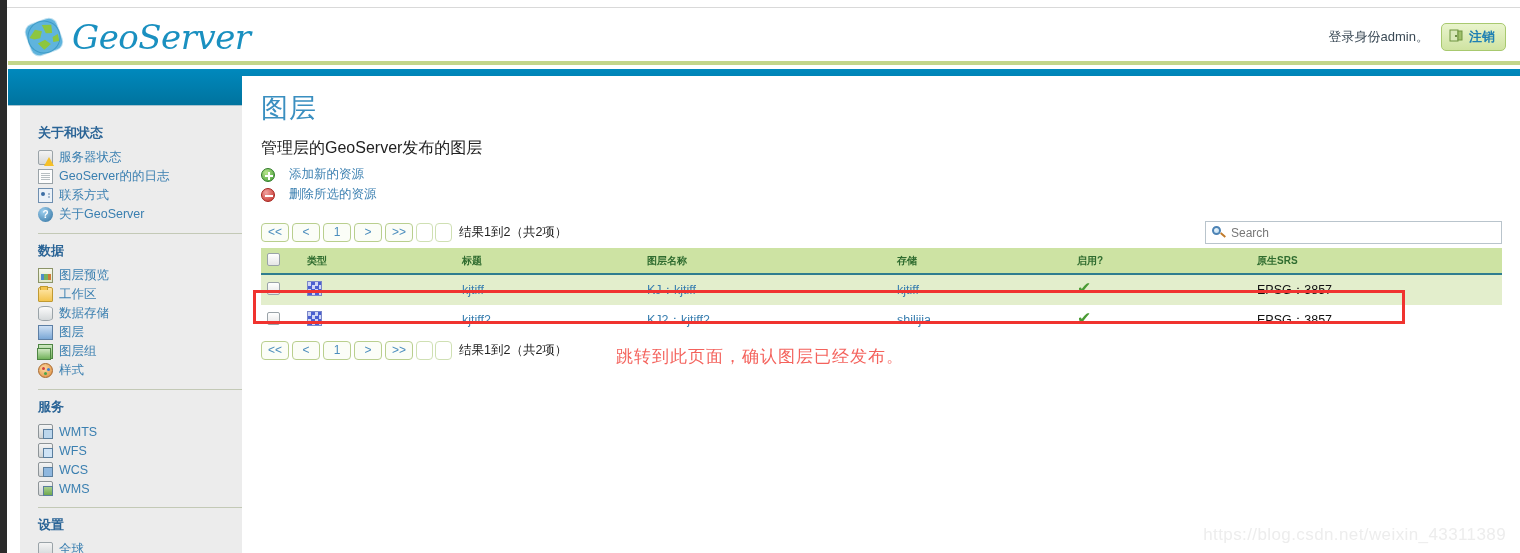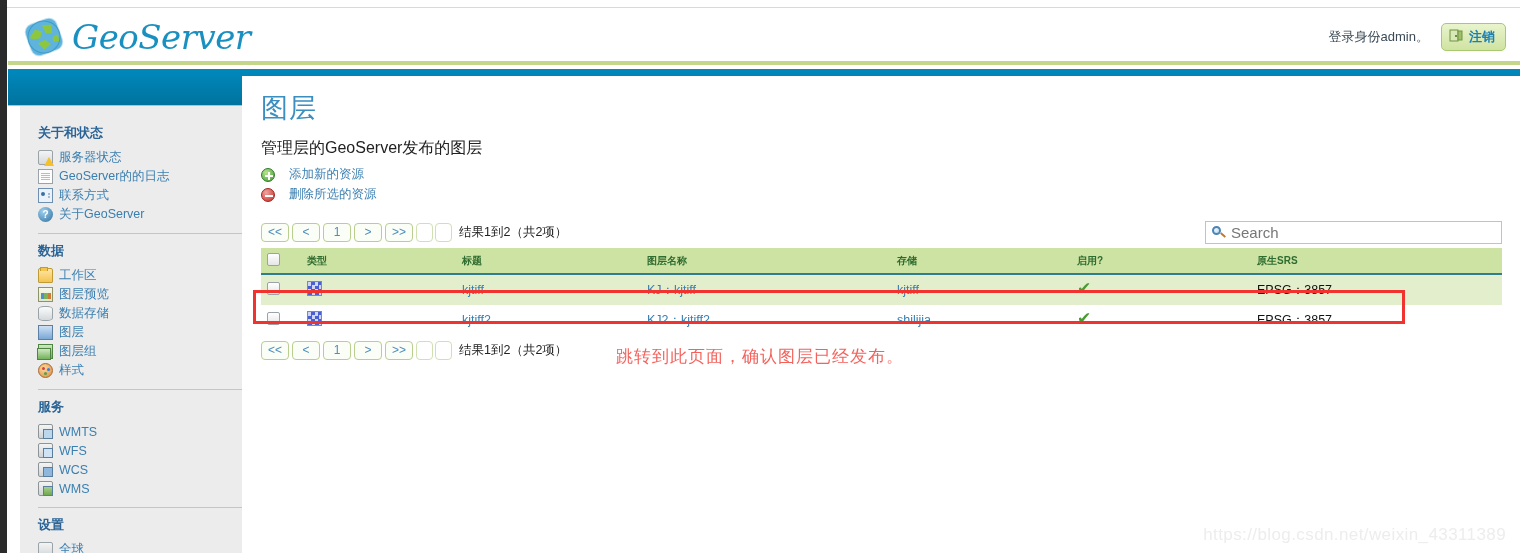--- a/index.html
+++ b/index.html
@@ -135,21 +135,21 @@
   .pg-text { font-size:12.5px; color:#222; margin-left:5px; }
 
   .search-box {
     position:absolute; right:0; top:-2px; width:297px; height:23px;
     border:1px solid #b9c4cc; background:#fff; display:flex; align-items:center; padding-left:6px;
   }
   .search-icon { width:14px;height:14px;position:relative;flex:none;margin-right:5px; }
   .search-icon .ring { position:absolute; left:0; top:0; width:9px;height:9px;border:2px solid #4d83b5;border-radius:50%;
      background:radial-gradient(circle at 35% 30%, #eaf4fb, #b9d9ef);}
   .search-icon .handle { position:absolute; left:8px; top:8px; width:6px;height:2px;background:#c07a2a;transform:rotate(40deg); }
-  .search-ph { color:#777; font-size:15px; }
+  .search-ph { color:#777; font-size:12px; }
 
   
   table.layers { width:100%; border-collapse:collapse; margin-top:6px; table-layout:fixed; }
   table.layers th {
     background:#cde3a3; color:#2f6c2f; font-size:10px; font-weight:bold;
     text-align:left; padding:5px 6px; border-bottom:2px solid #2f7d8f;
   }
   table.layers th.sel, table.layers td.sel { width:40px; }
   table.layers td { padding:6px; font-size:12.5px; }
   tr.row-a td { background:#e3eecc; }
@@ -243,26 +243,26 @@
         <span class="ic-about">?</span>
         <span class="lbl">关于GeoServer</span>
       </div>
     </div>
 
     <div class="side-rule"></div>
 
     <div class="side-section">
       <div class="side-head">数据</div>
       <div class="side-item">
+        <span class="ic ic-preview"></span>
+        <span class="lbl">图层预览</span>
+      </div>
+      <div class="side-item">
         <span class="ic ic-folder"></span>
         <span class="lbl">工作区</span>
-      </div>
-      <div class="side-item">
-        <span class="ic ic-preview"></span>
-        <span class="lbl">图层预览</span>
       </div>
       <div class="side-item">
         <span class="ic ic-store"></span>
         <span class="lbl">数据存储</span>
       </div>
       <div class="side-item">
         <span class="ic ic-layer"></span>
         <span class="lbl">图层</span>
       </div>
       <div class="side-item">

